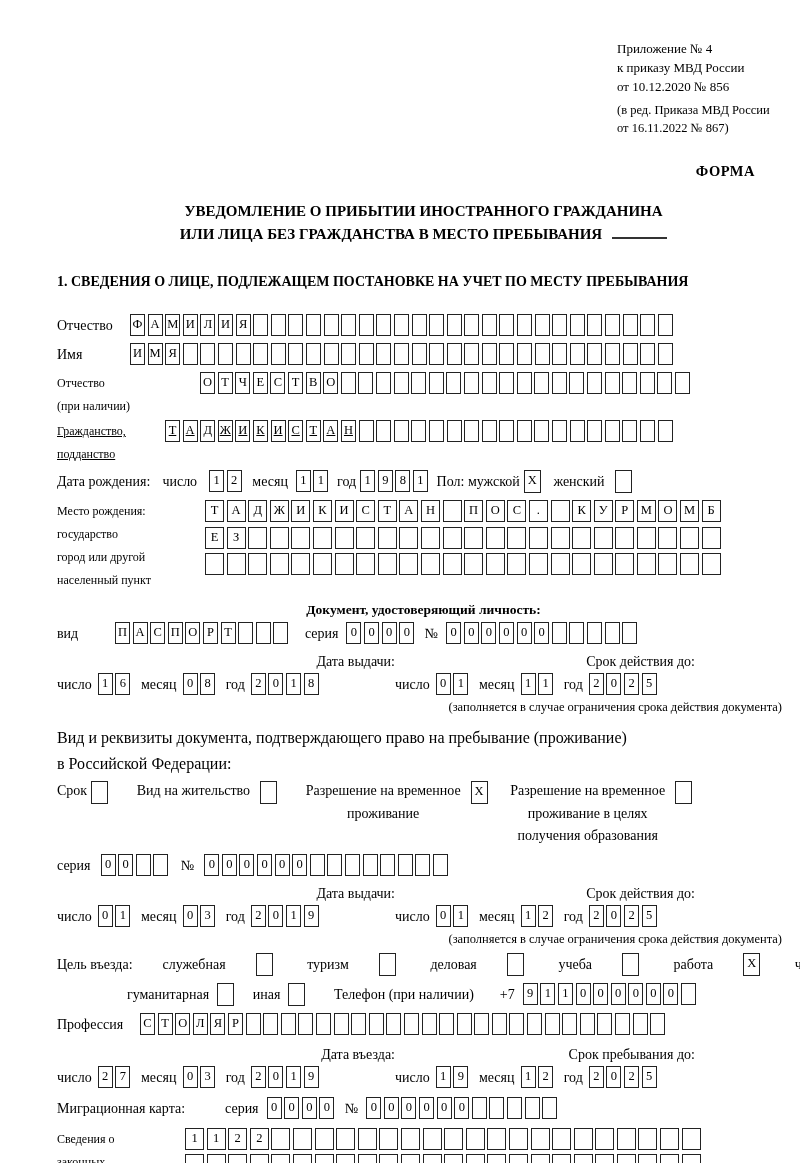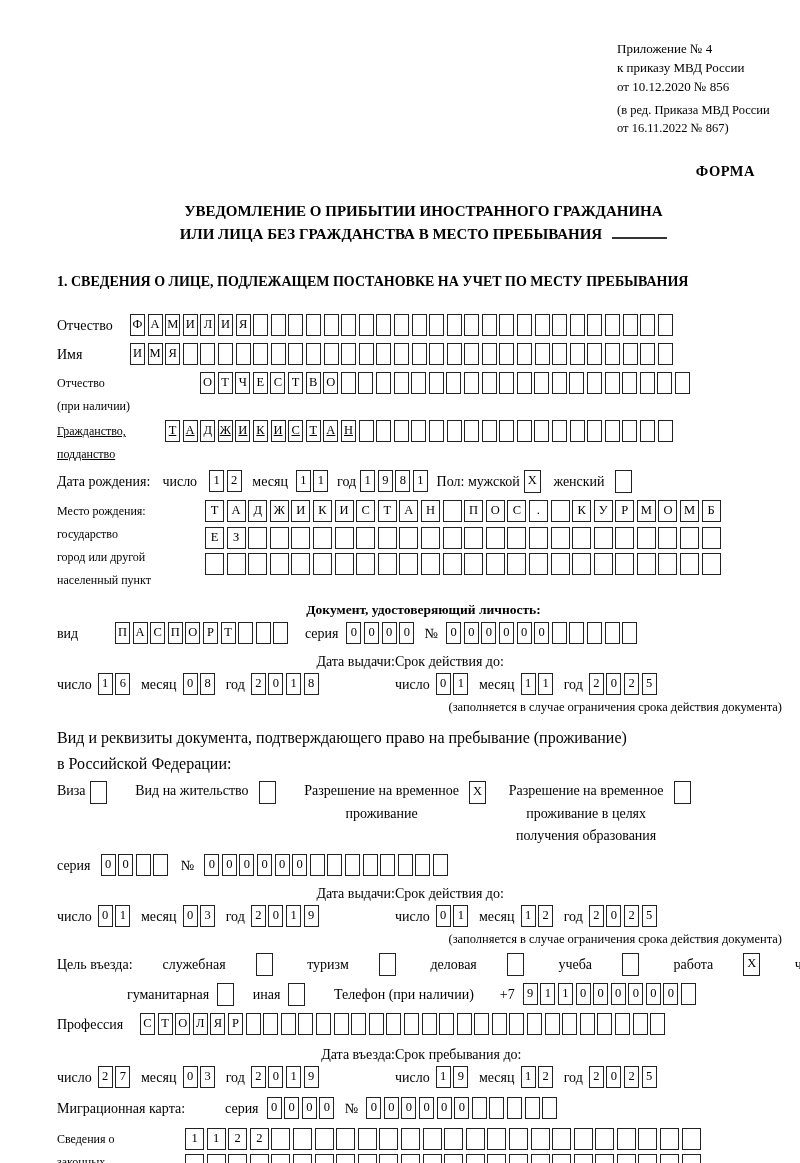--- a/index.html
+++ b/index.html
@@ -26,21 +26,21 @@
 
   .w73 { width:73px; } .w143 { width:143px; } .w108 { width:108px; } .w148 { width:148px; }
   .w58 { width:58px; } .w83 { width:83px; } .w128 { width:128px; }
 
   .stack .cells { margin-bottom:4.5px; }
 
   .dochdr { text-align:center; font-weight:bold; font-size:13.5px; margin-top:10px; }
 
   .dlabels { display:flex; font-size:14px; margin-top:8px; }
   .dlabels .lft { width:338px; text-align:right; }
-  .dlabels .rgt { width:300px; text-align:left; }
+  .dlabels .rgt { width:300px; text-align:right; }
   .dgroup { display:flex; align-items:flex-start; }
   .dgroup .lbl { line-height:24px; margin-right:6px; }
   .dgroup .cells { margin-right:8px; }
   .dates { display:flex; margin-top:3px; }
   .dates .lft { width:338px; }
   .note { font-size:12.5px; text-align:right; margin-top:3px; margin-right:8px; }
 
   .para { font-size:16px; margin-top:10px; line-height:1.6; }
 
   .optrow { display:flex; align-items:flex-start; margin-top:8px; font-size:14px; }
@@ -428,21 +428,21 @@
   </div>
   <div class="note">(заполняется в случае ограничения срока действия документа)</div>
 
   <div class="para">
     <div>Вид и реквизиты документа, подтверждающего право на пребывание (проживание)</div>
     <div>в Российской Федерации:</div>
   </div>
 
   <div class="optrow" style="margin-top:4px;">
     <span class="opt">
-      <span class="optlines">Виза</span>
+      <span class="optlines">Срок</span>
       <span class="cells" style="margin-left:4px;">
           <span class="cell cb"></span>
         </span>
     </span>
     <span class="opt" style="margin-left:26px;">
       <span class="optlines">Вид на жительство</span>
       <span class="cells">
           <span class="cell cb"></span>
         </span>
     </span>

